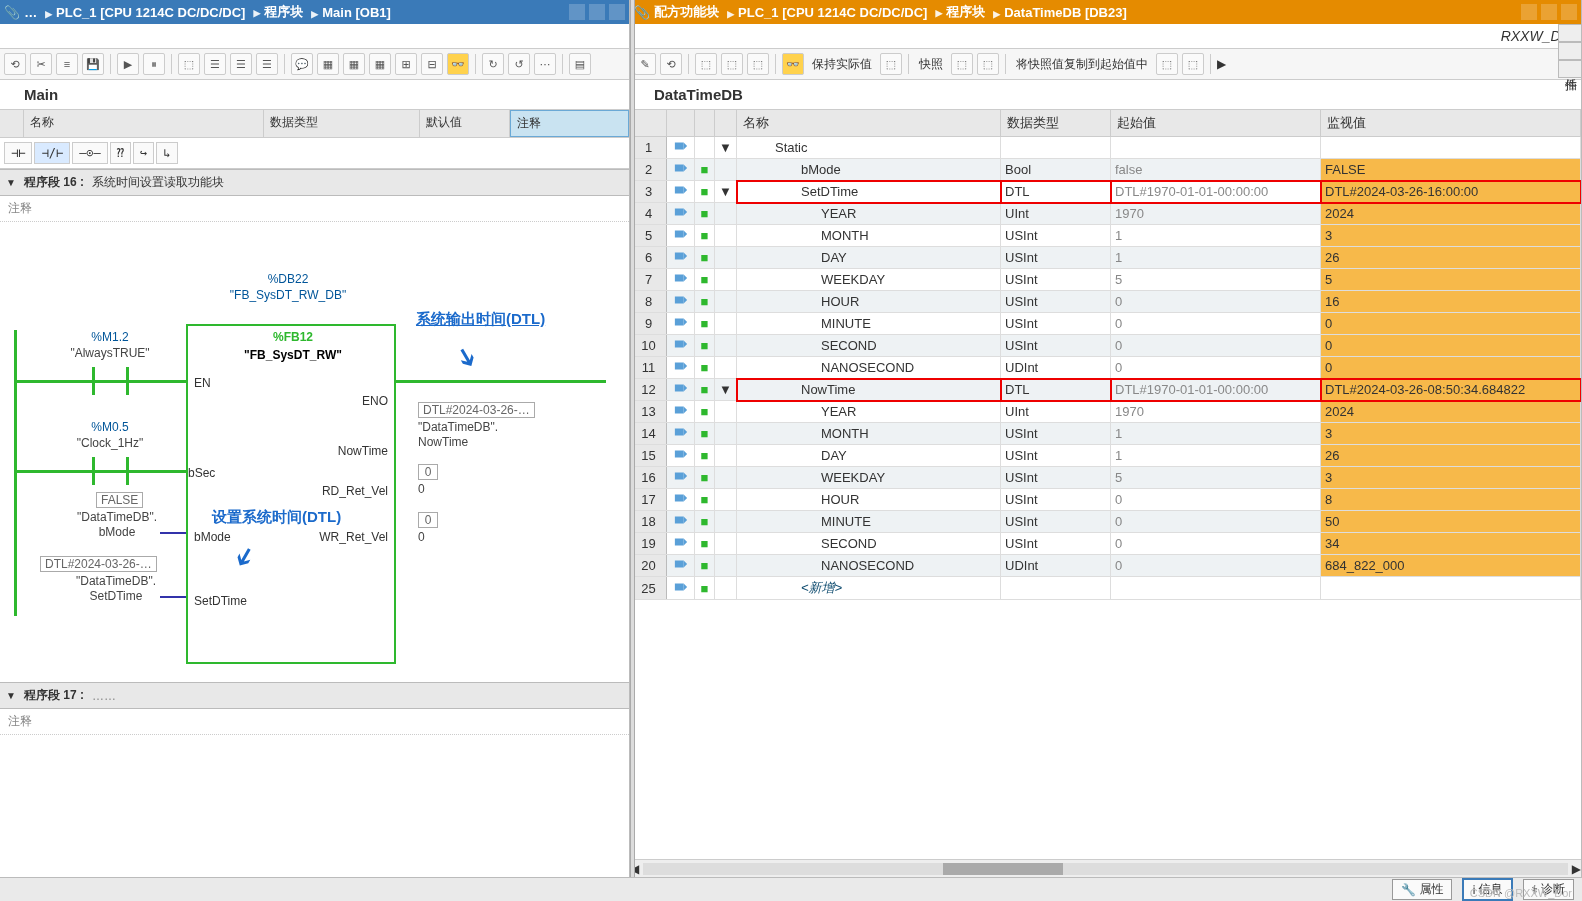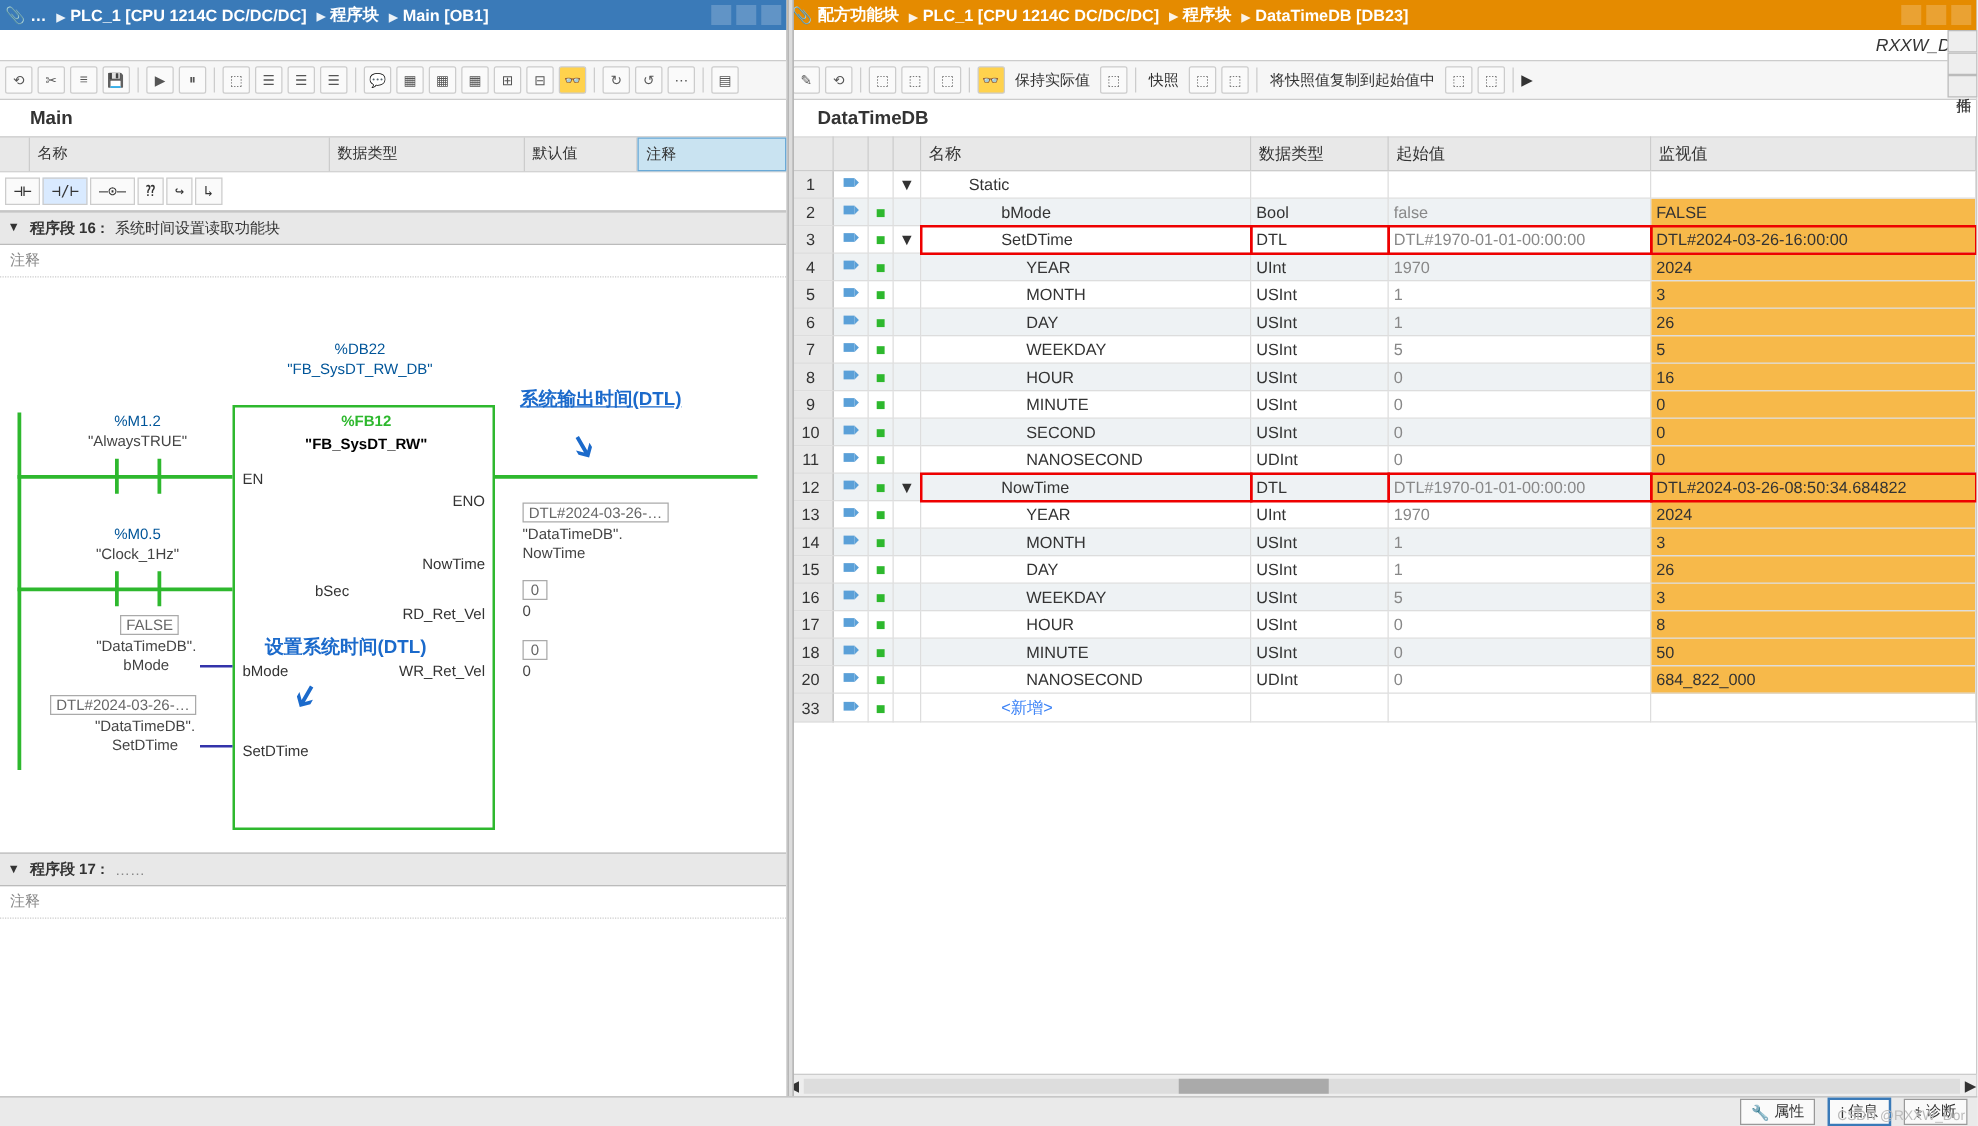--- a/index.html
+++ b/index.html
@@ -63,21 +63,21 @@
   .db-table td.ico { width:28px; text-align:center; }
   .db-table td.bul { width:20px; text-align:center; color:#2eb82e;}
   .db-table td.tree { width:22px; text-align:center;}
   .db-table td.name { }
   .db-table td.type { width:110px;}
   .db-table td.start { color:#888; width:210px;}
   .db-table td.mon { width:260px; }
   .mon-hl { background:#f7b94a; }
   .start-hl { color:#888; }
   .redbox { outline:2px solid #e00; outline-offset:-1px;}
-  .new-placeholder { color:#3b82f6; }
+  .new-placeholder { color:#0c4a6e; font-style:italic;}
 
   
   .side-tabs { position:absolute; right:0; top:24px; width:24px; display:flex; flex-direction:column; }
   .side-tab { writing-mode:vertical-rl; background:#eee; border:1px solid #bbb; padding:8px 2px; text-align:center; }
 
   
   .statusbar { position:absolute; bottom:0; left:0; right:0; height:24px; background:#eaeaea; border-top:1px solid #bbb; display:flex; align-items:center; justify-content:flex-end; gap:10px; padding:0 8px;}
   .status-btn { border:1px solid #999; padding:1px 8px; background:#fafafa; display:flex; align-items:center; gap:3px;}
   .status-btn.sel { border:2px solid #3a7ab8;}
   .watermark { position:absolute; right:10px; bottom:2px; color:#bbb; font-size:11px;}
@@ -171,21 +171,21 @@
       <div class="net-body">
 
         <div class="fb-inst" style="left:188px; top:50px;">%DB22</div>
         <div class="fb-inst" style="left:188px; top:66px;">"FB_SysDT_RW_DB"</div>
 
         <div class="fb-box" style="left:186px; top:102px; width:210px; height:340px;">
           <div class="fb-title" style="left:0; top:4px;">%FB12</div>
           <div class="fb-title" style="left:0; top:22px; color:#000;">"FB_SysDT_RW"</div>
           <div class="pin" style="left:6px; top:50px;">EN</div>
           <div class="pin" style="right:6px; top:68px;">ENO</div>
-          <div class="pin" style="left:20px; top:140px;padding-left:44px;">bSec</div>
+          <div class="pin" style="left:0; top:140px;">bSec</div>
           <div class="pin" style="left:6px; top:204px;">bMode</div>
           <div class="pin" style="left:6px; top:268px;">SetDTime</div>
           <div class="pin" style="right:6px; top:118px;">NowTime</div>
           <div class="pin" style="right:6px; top:158px;">RD_Ret_Vel</div>
           <div class="pin" style="right:6px; top:204px;">WR_Ret_Vel</div>
         </div>
 
         <div class="wire" style="left:14px; top:108px; width:3px; height:286px;"></div>
 
         <div class="wire" style="left:14px; top:158px; height:3px; width:172px;"></div>
@@ -546,34 +546,47 @@
                   <polygon points="11,4 15,8 11,12" fill="#5aa0d8"></polygon>
                 </svg></td>
     <td class="bul bg">■</td>
     <td class="tree bg"></td>
     <td class="name bg "><span class="indent3 ">MINUTE</span></td>
     <td class="type bg ">USInt</td>
     <td class="start bg  start-hl">0</td>
     <td class="mon mon-hl ">50</td>
             </tr>
             <tr>
+    <td class="idx">19</td>
+    <td class="ico "><svg class="tag" viewBox="0 0 16 16">
+                  <rect x="1" y="4" width="10" height="8" fill="#5aa0d8"></rect>
+                  <polygon points="11,4 15,8 11,12" fill="#5aa0d8"></polygon>
+                </svg></td>
+    <td class="bul ">■</td>
+    <td class="tree "></td>
+    <td class="name  "><span class="indent3 ">SECOND</span></td>
+    <td class="type  ">USInt</td>
+    <td class="start   start-hl">0</td>
+    <td class="mon mon-hl ">34</td>
+            </tr>
+            <tr>
     <td class="idx">20</td>
     <td class="ico bg"><svg class="tag" viewBox="0 0 16 16">
                   <rect x="1" y="4" width="10" height="8" fill="#5aa0d8"></rect>
                   <polygon points="11,4 15,8 11,12" fill="#5aa0d8"></polygon>
                 </svg></td>
     <td class="bul bg">■</td>
     <td class="tree bg"></td>
     <td class="name bg "><span class="indent3 ">NANOSECOND</span></td>
     <td class="type bg ">UDInt</td>
     <td class="start bg  start-hl">0</td>
     <td class="mon mon-hl ">684_822_000</td>
             </tr>
             <tr>
-    <td class="idx">33</td>
+    <td class="idx">25</td>
     <td class="ico "><svg class="tag" viewBox="0 0 16 16">
                   <rect x="1" y="4" width="10" height="8" fill="#5aa0d8"></rect>
                   <polygon points="11,4 15,8 11,12" fill="#5aa0d8"></polygon>
                 </svg></td>
     <td class="bul ">■</td>
     <td class="tree "></td>
     <td class="name  "><span class="indent2 new-placeholder">&lt;新增&gt;</span></td>
     <td class="type  "></td>
     <td class="start   start-hl"></td>
     <td class="mon  "></td>

